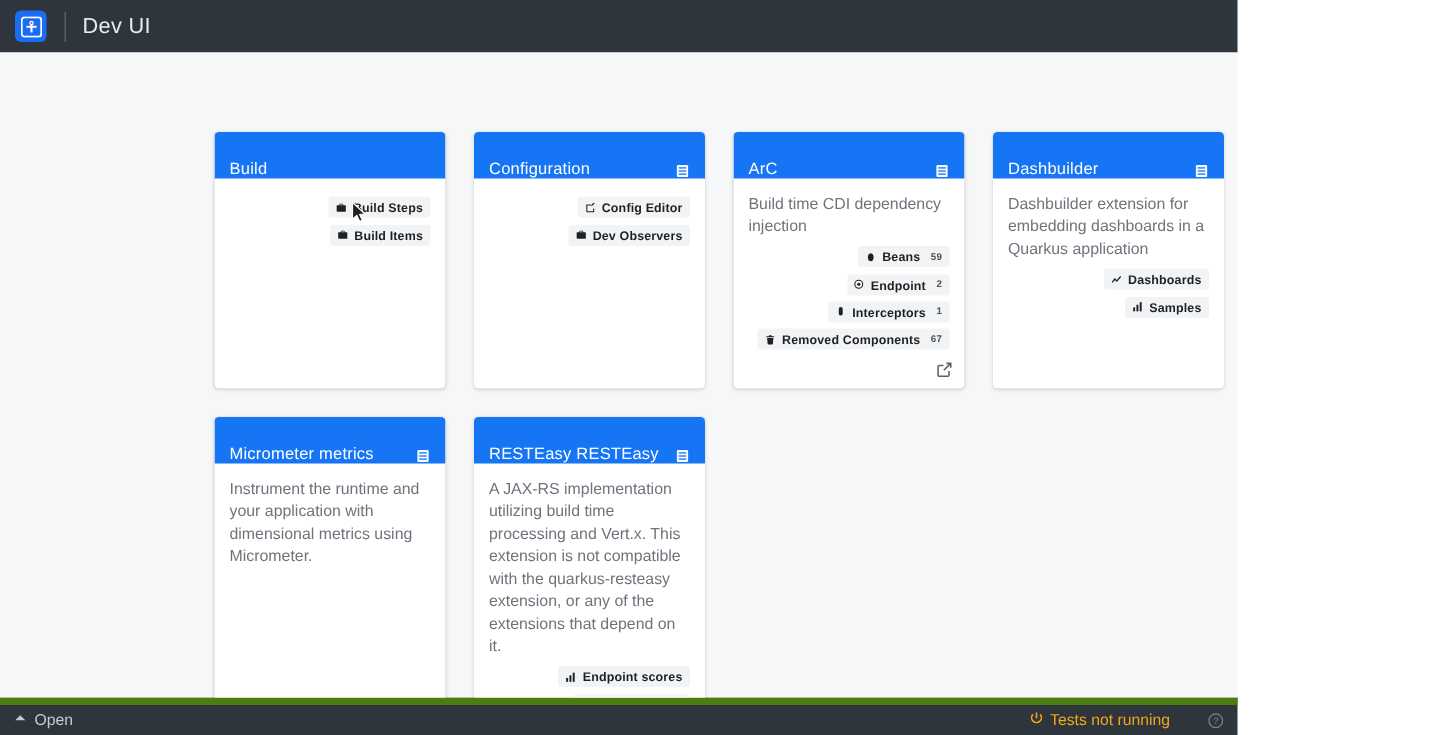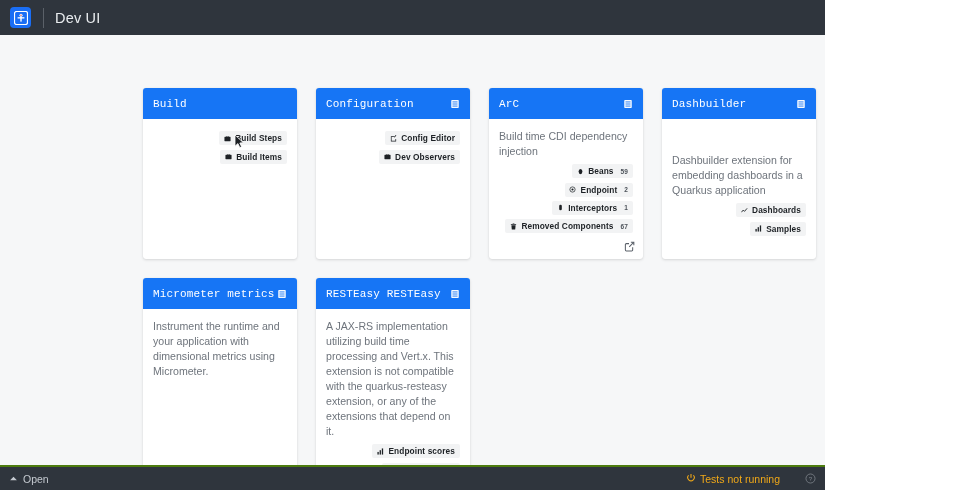--- a/index.html
+++ b/index.html
@@ -45,23 +45,22 @@
   .card {
     width: 154px; background: #ffffff;
     border-radius: 3px;
     box-shadow: 0 1px 3px rgba(0,0,0,.13), 0 0 1px rgba(0,0,0,.10);
     display: flex; flex-direction: column;
     overflow: hidden;
   }
   .card-header {
     background: #1675f5; color: #ffffff;
     height: 31px; flex: 0 0 31px;
-    display: flex; align-items: center; justify-content: space-between;
+    display: flex; align-items: flex-end; justify-content: space-between;
     padding: 0 10px;
-    font-family: Liberation Mono, monospace;
   }
   .card-title { font-size: 11px; font-weight: 400; letter-spacing: .15px; white-space: nowrap; }
   .card-header-icon { display: flex; align-items: center; opacity: .97; }
   .card-body {
     padding: 10px 10px 8px 10px;
     flex: 1 1 auto; position: relative;
     display: flex; flex-direction: column;
   }
   .card-desc {
     font-size: 10.6px; line-height: 15px; color: #6e747c;
@@ -80,35 +79,35 @@
   .card-footer-icon {
     position: absolute; right: 8px; bottom: 7px; color: #5a6069; cursor: pointer;
     display: flex;
   }
   .spacer { flex: 1 1 auto; }
 
   
   .c-build    { height: 171px; }
   .c-config   { height: 171px; }
   .c-arc      { height: 171px; }
-  .c-dash     { height: 171px; gap: 24px; }
+  .c-dash     { height: 171px; }
   .c-micro    { height: 228px; }
   .c-rest     { height: 228px; }
 
   
   .cursor {
     position: absolute; left: 234px; top: 99px; width: 11px; height: 15px;
     pointer-events: none;
   }
 
   
   .footer {
     height: 25px; flex: 0 0 25px; background: #2f353d;
     display: flex; align-items: center; justify-content: space-between;
-    padding: 0 9px; border-top: 2px solid #4d7c0f;
+    padding: 0 9px; border-top: 5px solid #4d7c0f;
   }
   .footer-left {
     display: flex; align-items: center; gap: 5px;
     color: #c5cad0; font-size: 10.5px; cursor: pointer;
   }
   .footer-right { display: flex; align-items: center; gap: 25px; }
   .tests-status {
     display: flex; align-items: center; gap: 4px;
     color: #f0a818; font-size: 10.5px; cursor: pointer; white-space: nowrap;
   }

